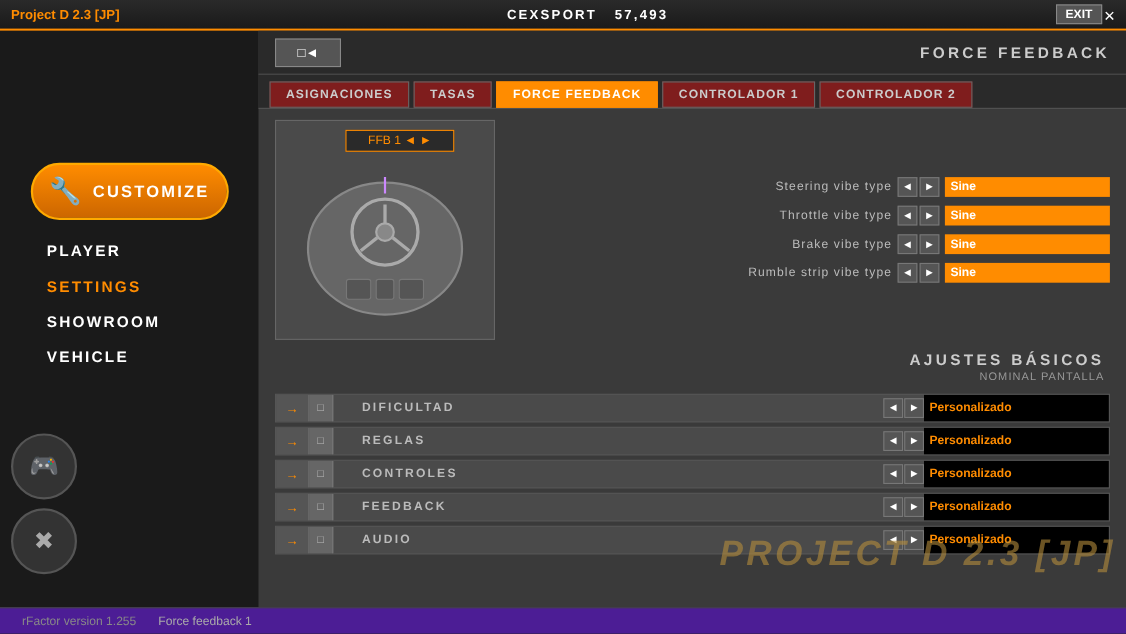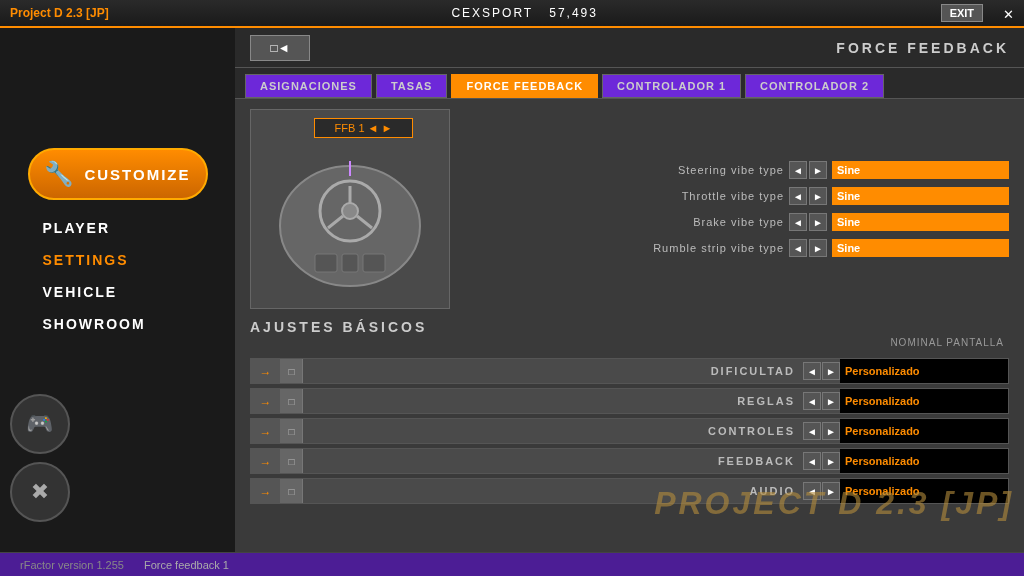--- a/index.html
+++ b/index.html
@@ -25,21 +25,21 @@
       border-bottom: 2px solid #ff8c00;
     }
     #project-title {
       color: #ff8c00;
       font-size: 12px;
       font-weight: bold;
     }
     #credits {
       color: #ffffff;
       font-size: 12px;
-      font-weight: normal;
+      font-weight: bold;
       letter-spacing: 2px;
       text-align: right;
     }
     #exit-btn {
       color: #ffffff;
       font-size: 11px;
       font-weight: bold;
       background: #555;
       padding: 2px 8px;
       cursor: pointer;
@@ -195,21 +195,21 @@
       gap: 4px;
       border-bottom: 1px solid #555;
     }
     .tab {
       padding: 5px 14px;
       font-size: 11px;
       font-weight: bold;
       letter-spacing: 1px;
       cursor: pointer;
       border: 1px solid #666;
-      background: #6d28d9;
+      background: #7f1d1d;
       color: #ccc;
       text-transform: uppercase;
     }
     .tab.active {
       background: #ff8c00;
       color: #fff;
       border-color: #ff8c00;
     }
 
     
@@ -288,34 +288,35 @@
       background: #555;
       border: 1px solid #777;
       cursor: pointer;
       display: flex;
       align-items: center;
       justify-content: center;
       color: #fff;
       font-size: 10px;
     }
     .setting-value {
-      width: 177px;
+      width: 150px;
       height: 18px;
       background: #ff8c00;
       color: #fff;
       font-size: 11px;
       font-weight: bold;
       display: flex;
       align-items: center;
       padding: 0 5px;
     }
 
     
     #ajustes-header {
       display: flex;
+      justify-content: flex-end;
       padding-right: 5px;
     }
     #ajustes-title {
       color: #ccc;
       font-size: 14px;
       font-weight: bold;
       letter-spacing: 3px;
       text-transform: uppercase;
     }
 
@@ -351,21 +352,21 @@
       background: #666;
       border-right: 1px solid #777;
       display: flex;
       align-items: center;
       justify-content: center;
       color: #bbb;
       font-size: 10px;
     }
     .basic-row-label {
       flex: 1;
-      text-align: right;
+      text-align: left;
       padding-right: 8px;
       color: #bbb;
       font-size: 11px;
       font-weight: bold;
       letter-spacing: 2px;
       padding-left: 26px;
     }
     .basic-row-controls {
       display: flex;
       align-items: center;
@@ -411,35 +412,35 @@
   </style>
 </head>
 <body>
 
 <div id="top-bar">
   <span id="project-title">Project D 2.3 [JP]</span>
   <span id="credits">
     <span>CEXSPORT</span>&nbsp;&nbsp;
     <span>57,493</span>
   </span>
-  <div style="display:flex;align-items:flex-end;gap:20px;">
+  <div style="display:flex;align-items:flex-end;gap:1px;">
     <span id="exit-btn">EXIT</span>
     <span style="color:#fff;font-size:13px;cursor:pointer;">✕</span>
   </div>
 </div>
 
 <div id="sidebar">
   <div id="customize-btn">
     <span id="customize-icon">🔧</span>
     <span id="customize-label">CUSTOMIZE</span>
   </div>
   <div class="sidebar-item">PLAYER</div>
   <div class="sidebar-item active">SETTINGS</div>
+  <div class="sidebar-item">SHOWROOM</div>
   <div class="sidebar-item">VEHICLE</div>
-  <div class="sidebar-item">SHOWROOM</div>
 
   <div id="sidebar-icons">
     <div class="sidebar-icon-circle">
       <span class="sidebar-icon-inner">🎮</span>
     </div>
     <div class="sidebar-icon-circle">
       <span class="sidebar-icon-inner">✖</span>
     </div>
   </div>
 </div>

